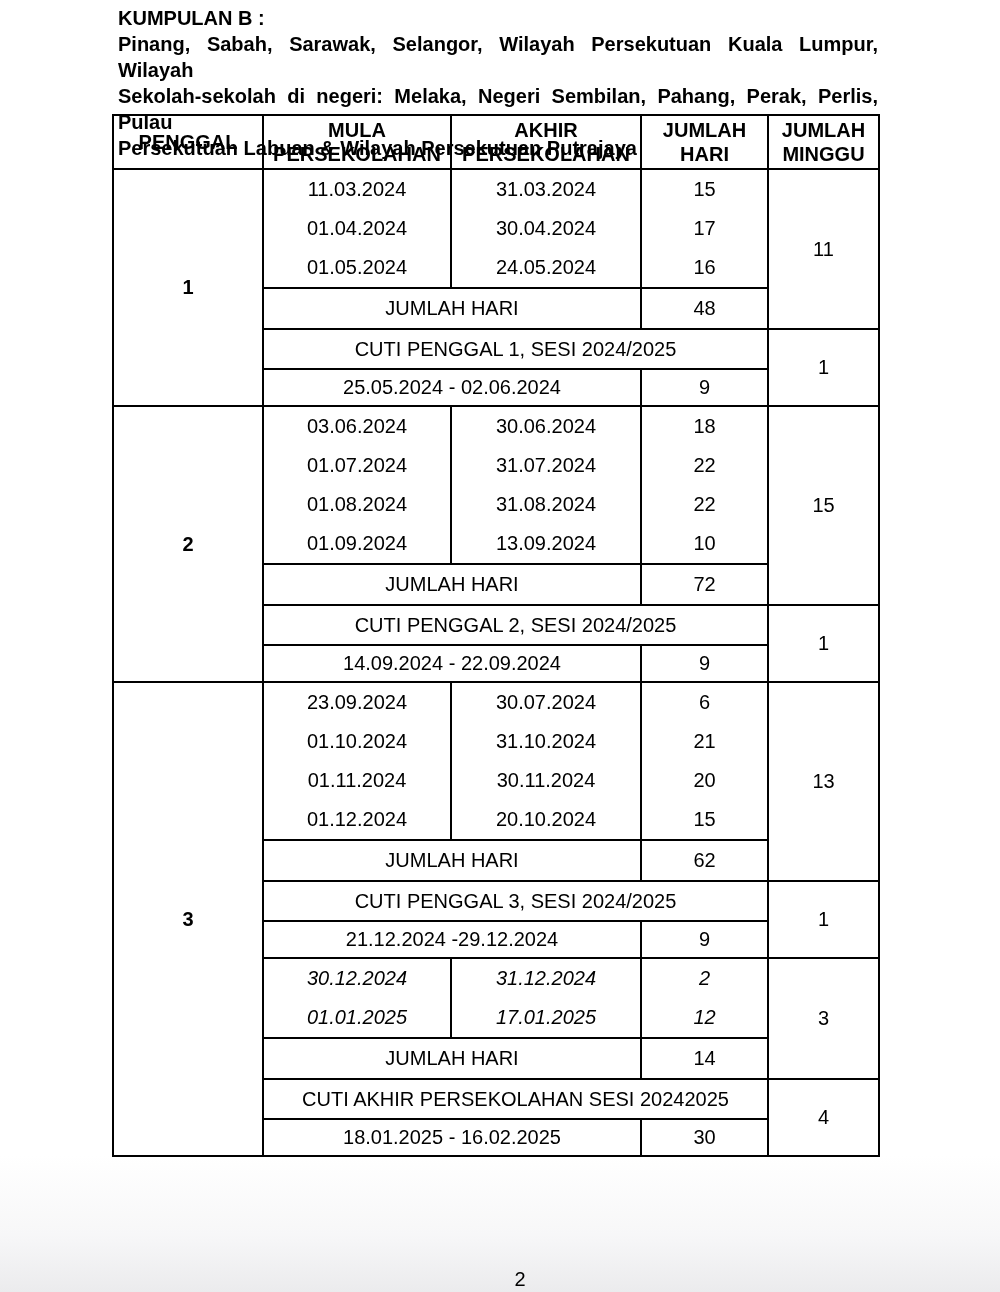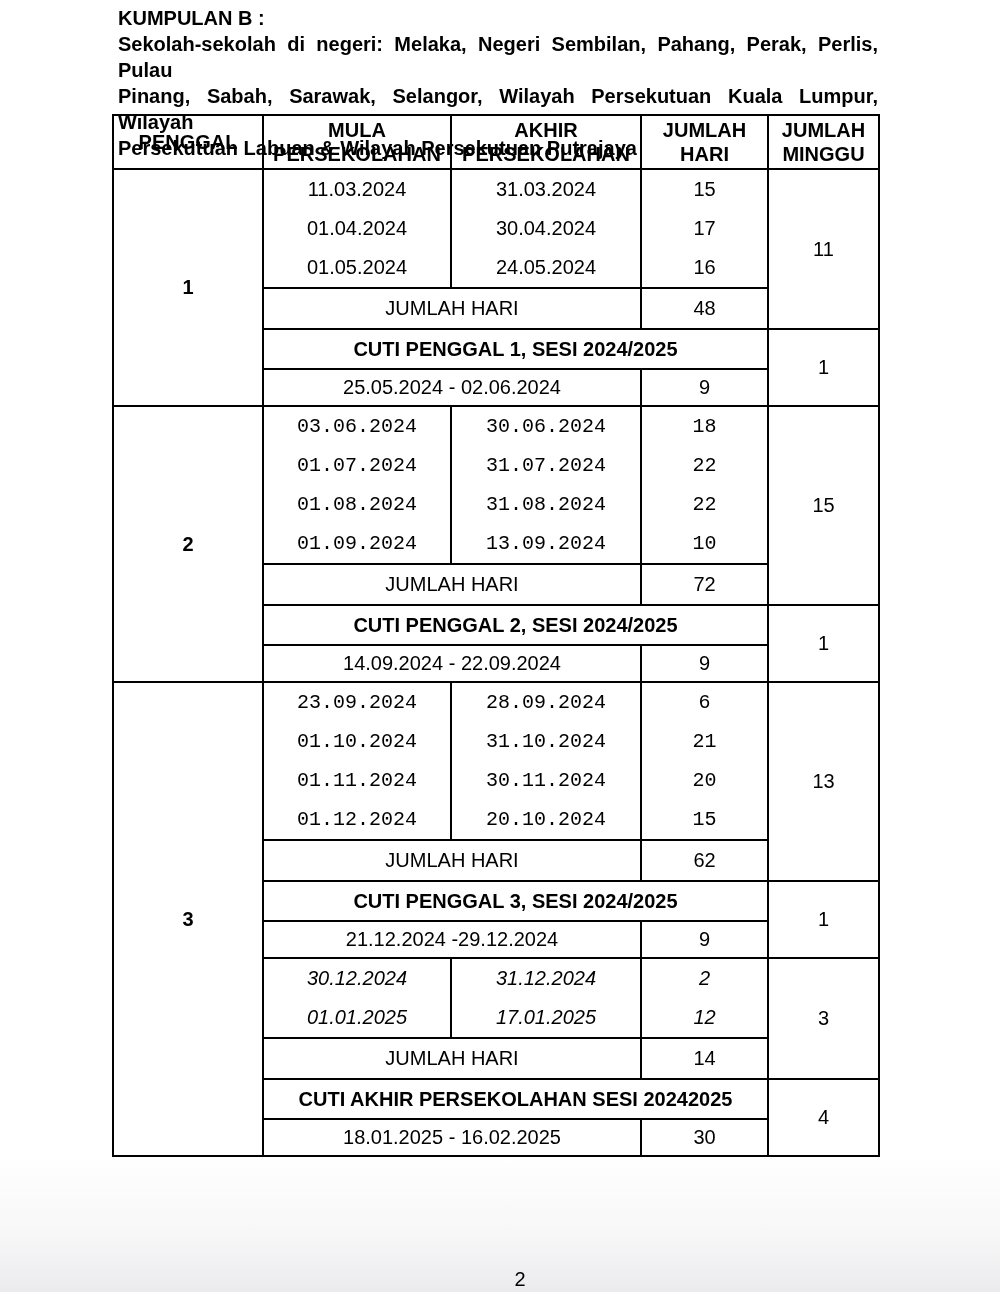--- a/index.html
+++ b/index.html
@@ -40,42 +40,42 @@
     border: 2px solid #000;
     text-align: center; vertical-align: middle;
     font-size: 20px; padding: 0; overflow: hidden;
   }
   .cal th { font-weight: bold; line-height: 24px; height: 54px; }
   .cal td { font-weight: normal; }
   td.penggal { font-weight: bold; }
   td.datecell { vertical-align: middle; margin-top: 36px; }
   .dateline { height: 39px; line-height: 39px; }
   td.h3 { height: 117px; }
-  td.h4 { height: 156px; font-family: Liberation Mono, monospace; }
+  td.h4 { height: 156px; }
   td.h2 { height: 78px; font-style: italic; }
   tr.jh-row td { height: 41px; }
-  tr.cuti-row td.cuti-label { height: 40px; font-weight: bold; }
+  tr.cuti-row td.cuti-label { height: 40px; font-weight: normal; }
   tr.hol-row td { height: 37px; margin-left: 14px; }
   td.minggu { font-weight: normal; }
 
   .page-number {
     position: absolute; top: 1266px; left: 0; width: 1040px;
     text-align: center; font-size: 20px; line-height: 26px;
   }
 </style>
 </head>
 <body>
 
 <div class="page">
 
   <div class="doc-title">KUMPULAN B :</div>
 
   <div class="doc-subtitle">
+    <div class="sub-line">Pinang, Sabah, Sarawak, Selangor, Wilayah Persekutuan Kuala Lumpur, Wilayah</div>
     <div class="sub-line">Sekolah-sekolah di negeri: Melaka, Negeri Sembilan, Pahang, Perak, Perlis, Pulau</div>
-    <div class="sub-line">Pinang, Sabah, Sarawak, Selangor, Wilayah Persekutuan Kuala Lumpur, Wilayah</div>
     <div class="sub-line last">Persekutuan Labuan &amp; Wilayah Persekutuan Putrajaya</div>
   </div>
 
   <table class="cal">
     <colgroup>
       <col style="width:150px">
         <col style="width:188px">
         <col style="width:190px">
         <col style="width:127px">
         <col style="width:111px">
@@ -159,21 +159,21 @@
 
     <tr>
       <td class="penggal" rowspan="8">3</td>
       <td class="datecell h4">
         <div class="dateline">23.09.2024</div>
         <div class="dateline">01.10.2024</div>
         <div class="dateline">01.11.2024</div>
         <div class="dateline">01.12.2024</div>
       </td>
       <td class="datecell h4">
-        <div class="dateline">28.09.2024</div>
+        <div class="dateline">30.07.2024</div>
         <div class="dateline">31.10.2024</div>
         <div class="dateline">30.11.2024</div>
         <div class="dateline">20.10.2024</div>
       </td>
       <td class="datecell h4">
         <div class="dateline">6</div>
         <div class="dateline">21</div>
         <div class="dateline">20</div>
         <div class="dateline">15</div>
       </td>

